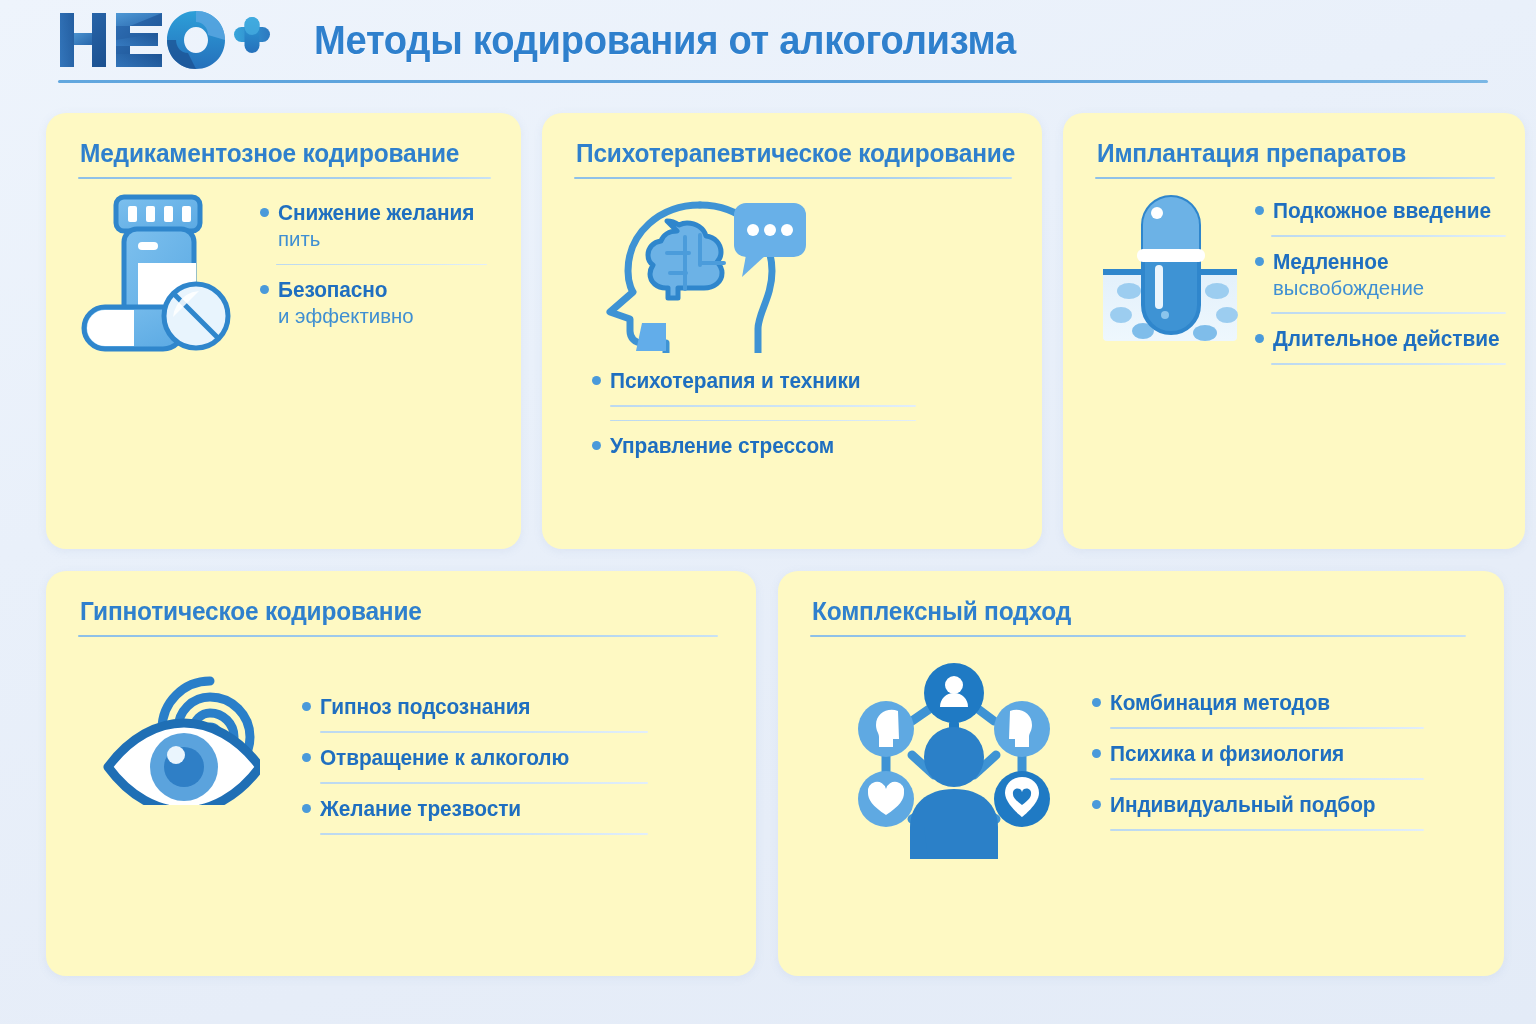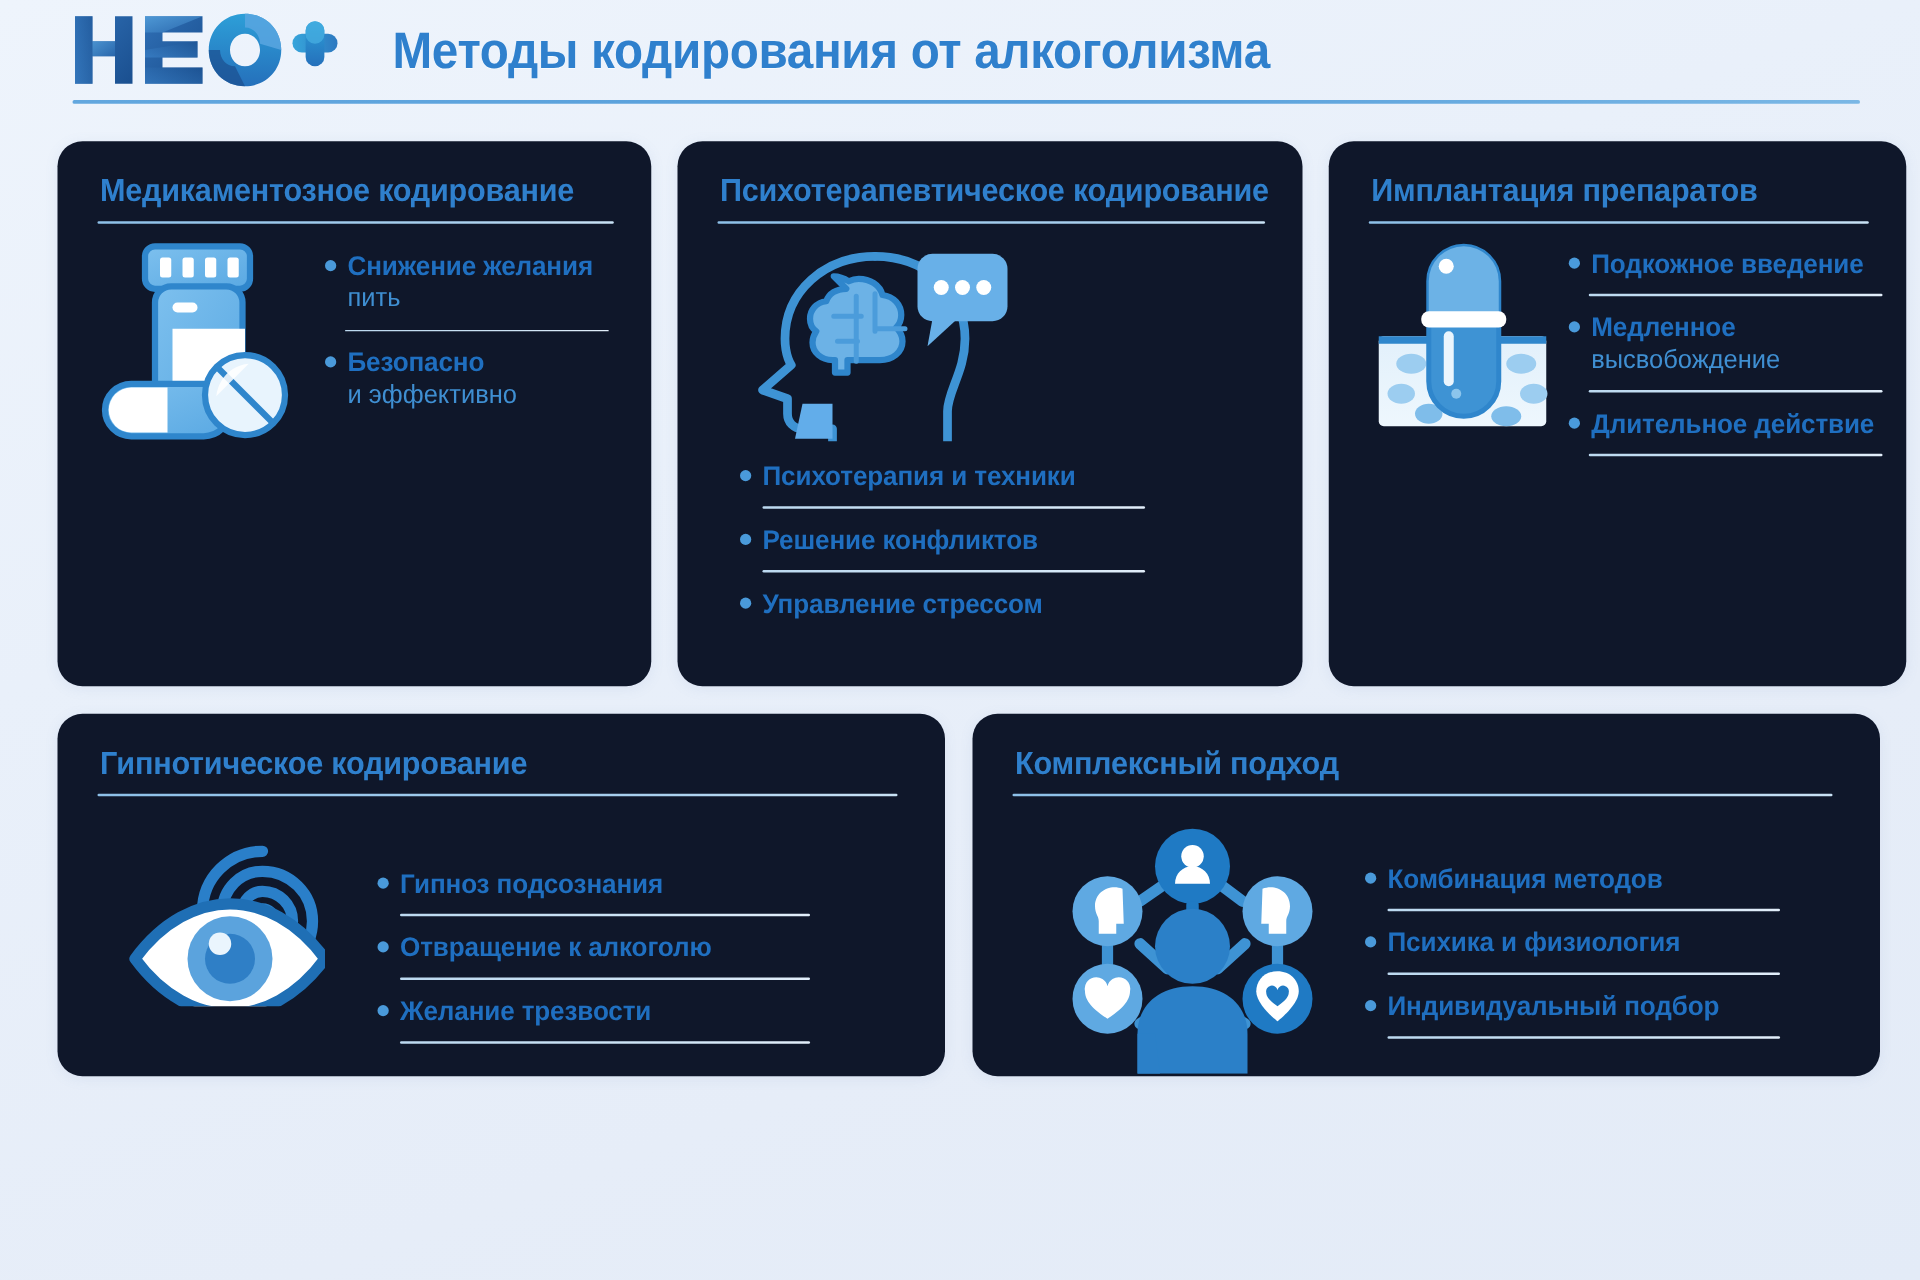--- a/index.html
+++ b/index.html
@@ -67,29 +67,29 @@
     margin-top: 30px;
   }
   .grid-bottom {
     display: grid;
     grid-template-columns: 710px 726px;
     gap: 22px;
     margin-top: 22px;
   }
 
   .card {
-    background: #0f172a;
+    background: #fef9c3;
     border-radius: 20px;
     box-shadow: 0 2px 10px rgba(105,140,185,0.10);
     padding: 26px 30px 24px 32px;
     box-sizing: border-box;
     position: relative;
   }
   .card.tall  { height: 436px; }
-  .card.short { height: 290px; }
+  .card.short { height: 405px; }
 
   .card-title {
     font-size: 25.5px;
     font-weight: 700;
     color: #2f80cd;
     letter-spacing: -0.2px;
     transform: scaleX(0.96);
     transform-origin: left center;
     white-space: nowrap;
     margin: 0 0 9px 2px;
@@ -319,26 +319,20 @@
           <div class="bullet-item">
             <div class="bullet-row">
               <span class="dot"></span>
               <span class="bullet-text">
                 <span class="bullet-line1" style="display: block;">Психотерапия и техники</span>
               </span>
             </div>
             <div class="bullet-sep"></div>
           </div>
           <div class="bullet-item">
-            <div class="bullet-row">
-              <span class="dot"></span>
-              <span class="bullet-text">
-                <span class="bullet-line1" style="display: block;">Решение конфликтов</span>
-              </span>
-            </div>
             <div class="bullet-sep"></div>
           </div>
           <div class="bullet-item">
             <div class="bullet-row">
               <span class="dot"></span>
               <span class="bullet-text">
                 <span class="bullet-line1" style="display: block;">Управление стрессом</span>
               </span>
             </div>
           </div>

